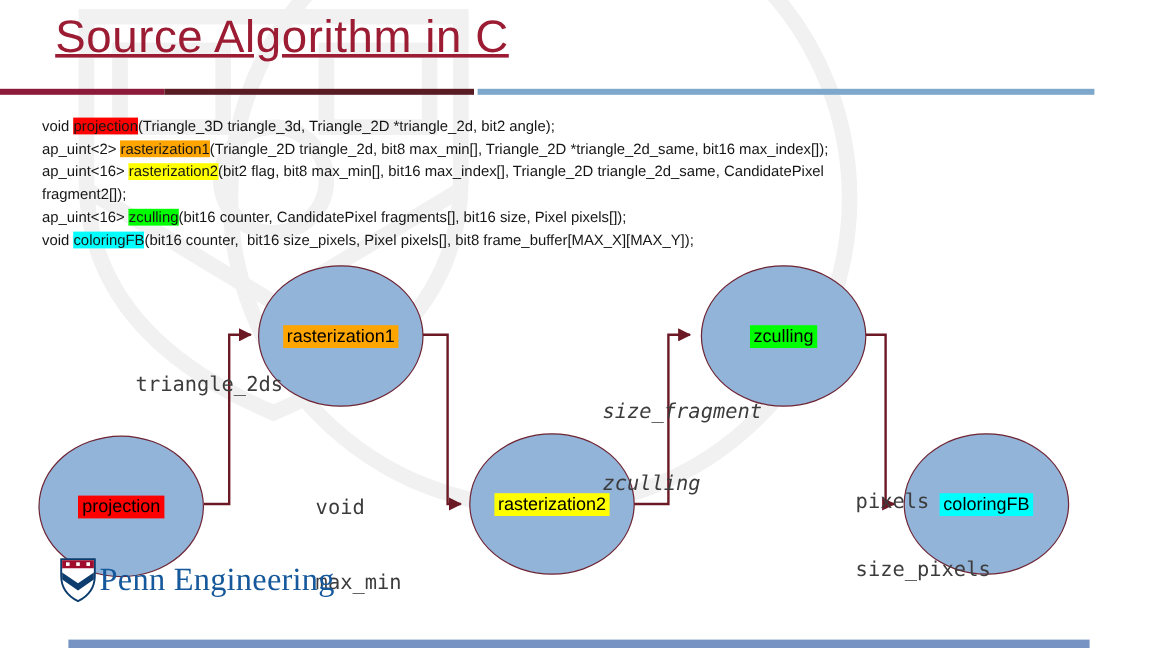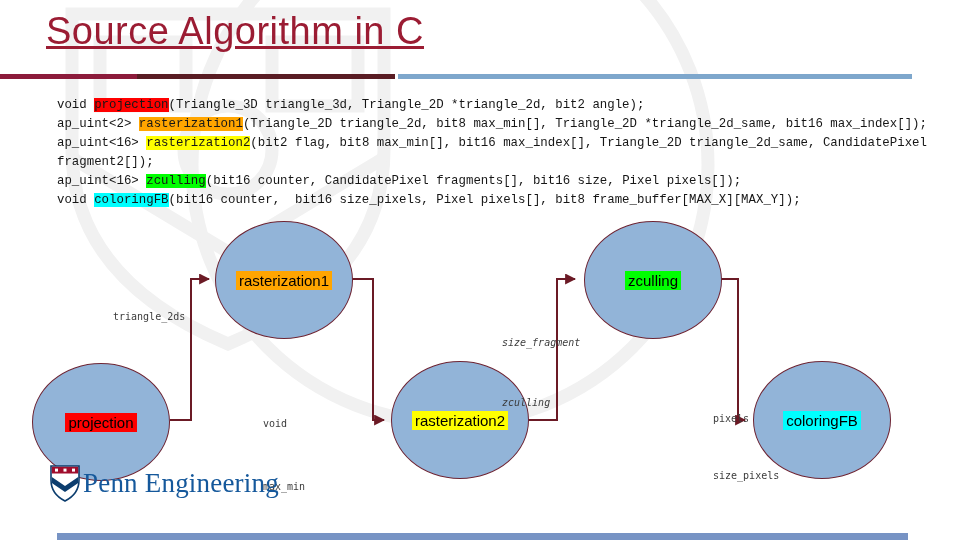--- a/index.html
+++ b/index.html
@@ -11,32 +11,32 @@
 
   .title { position:absolute; left:46px; top:10px; font-size:38px; font-weight:400;
            letter-spacing:0.5px; z-index:3;text-decoration:underline; }
 
   .divider-seg { position:absolute; top:74px; height:5px; z-index:3; }
   .divider-seg.s1 { left:0; width:137px; }
   .divider-seg.s2 { left:137px; width:258px; }
   .divider-seg.s3 { left:398px; width:514px; }
 
   .code { position:absolute; left:35px; top:96px; z-index:3;
-          font-family:Liberation Mono, monospace; font-size:12.4px;
-          line-height:19px; color:#161616; white-space:pre;margin-left:22px; }
+          font-family:Liberation Sans, sans-serif; font-size:12.4px;
+          line-height:19px; color:#161616; white-space:pre; }
 
   .edges { position:absolute; left:0; top:0; z-index:1; }
 
   .node { position:absolute; width:138px; height:118px; border-radius:50%;
           border:1.5px solid; display:flex; align-items:center; justify-content:center;
           z-index:2; }
   .node-label { font-size:15px; color:#000; padding:0 3px; line-height:19px; white-space:nowrap; }
 
   .edge-label { position:absolute; z-index:2; font-family:"DejaVu Sans Mono", monospace;
-                font-size:10px; color:#3C3C3C; white-space:pre; }
+                font-size:17px; color:#3C3C3C; white-space:pre; }
 
   .logo { position:absolute; left:50px; top:465px; display:flex; align-items:center;
           gap:3px; z-index:3; }
   .logo-text { font-family:"Liberation Serif", serif; font-size:27px; letter-spacing:0.2px; }
 
   .bottom-bar { position:absolute; left:57px; top:533px; width:851px; height:7px; z-index:3; }
 </style>
 </head>
 <body>
 

